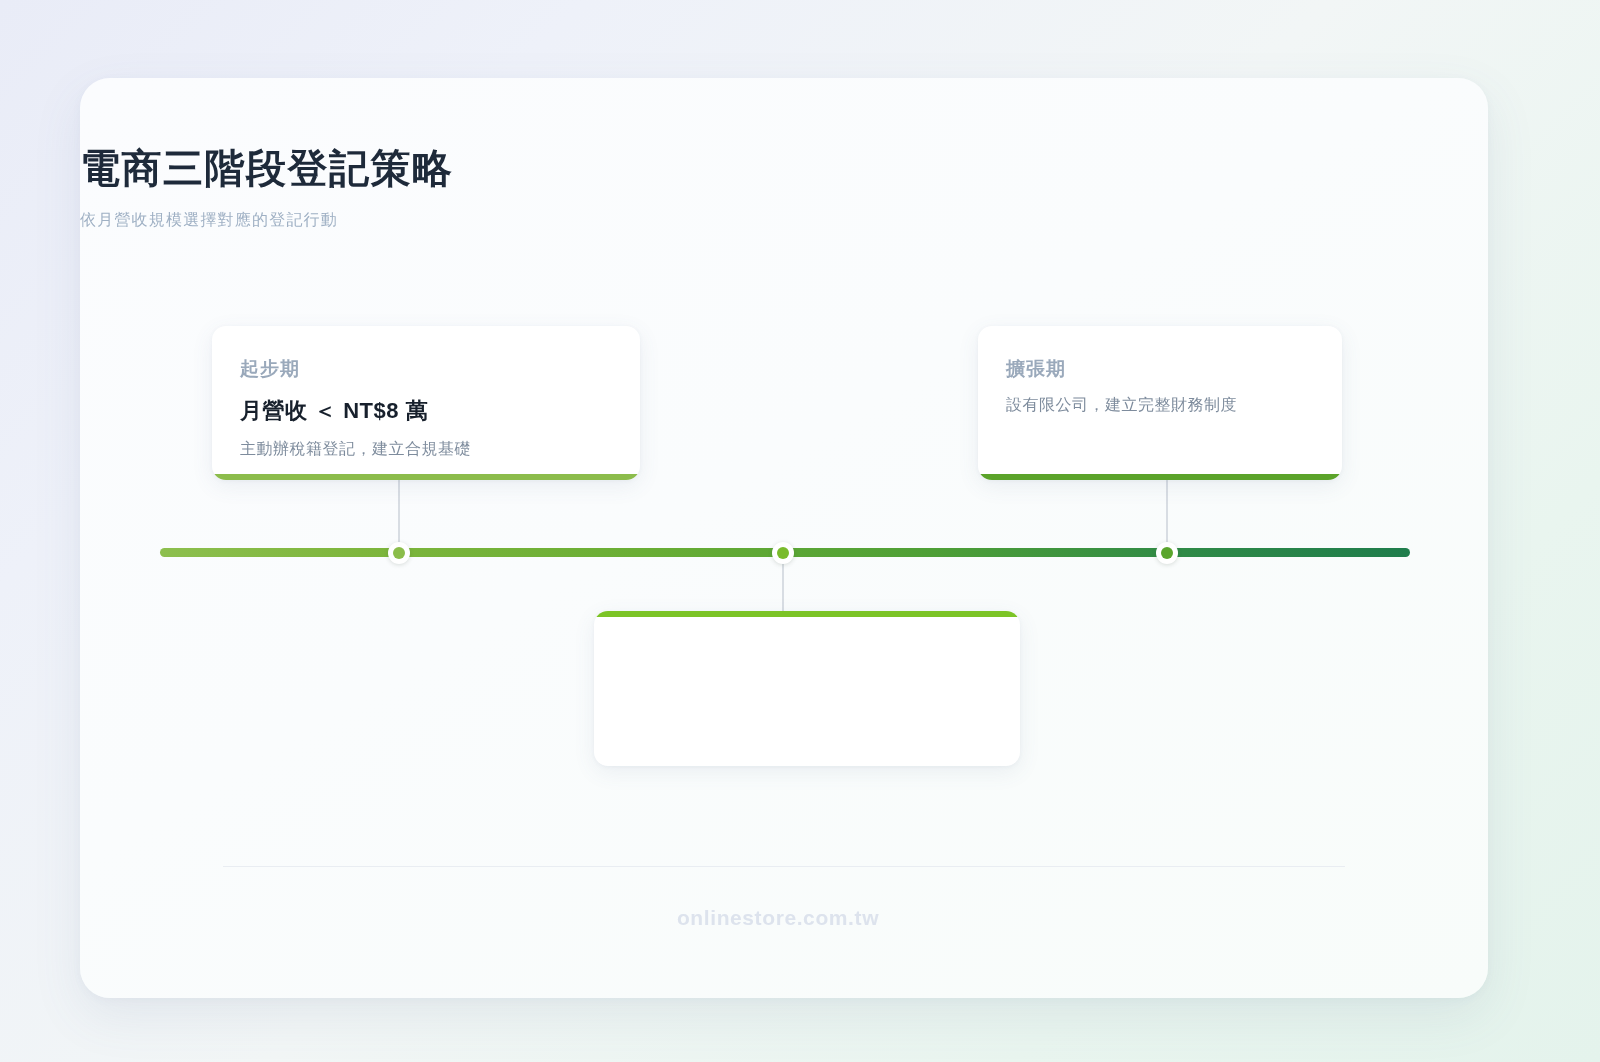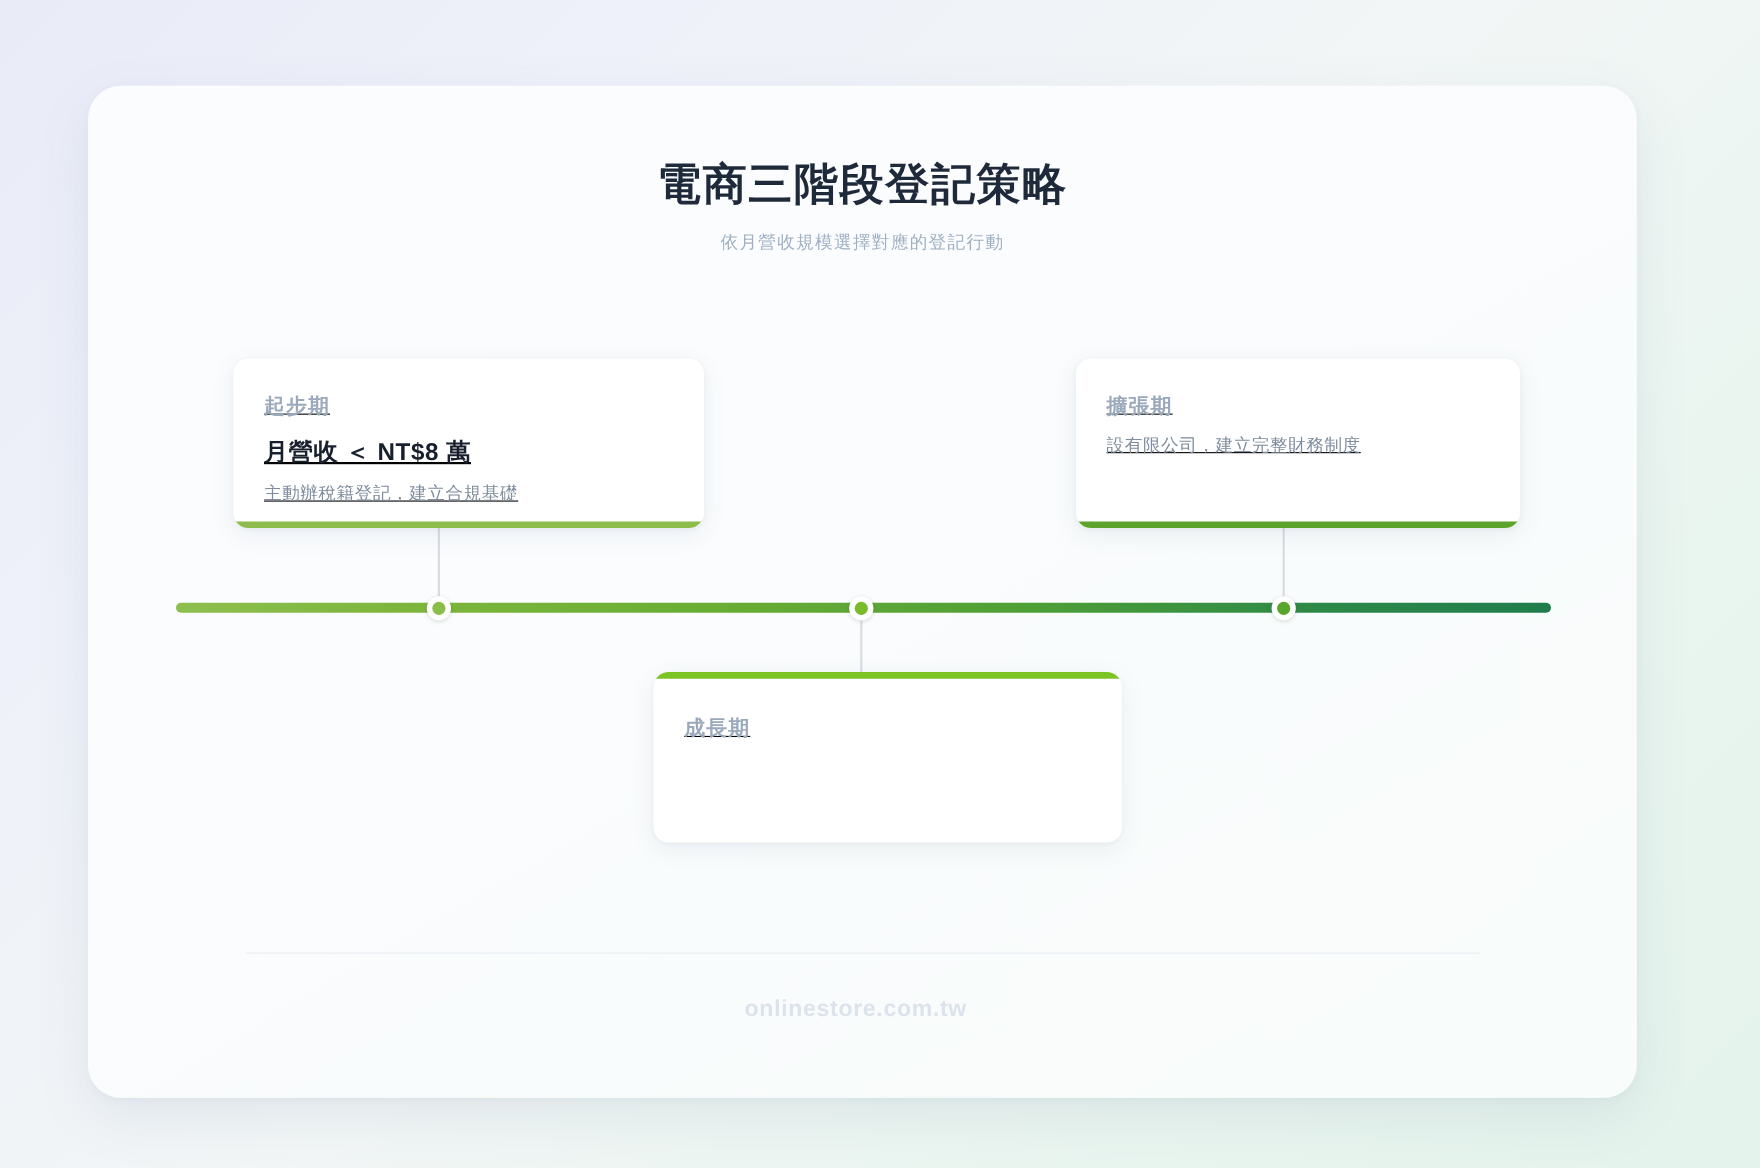--- a/index.html
+++ b/index.html
@@ -27,21 +27,21 @@
     border-radius: 30px;
     box-shadow: 0 18px 50px rgba(90,110,150,0.10), 0 2px 8px rgba(90,110,150,0.05);
   }
 
   
   #header-block {
     position: absolute;
     left: 0;
     right: 0;
     top: 66px;
-    text-align: center;
+    text-align: left;
   }
 
   #page-title {
     font-size: 40px;
     font-weight: bold;
     color: #1e2a3a;
     letter-spacing: 1.5px;
     line-height: 1.2;
   }
 
@@ -108,21 +108,20 @@
   #connector-3 { left: 1166px; top: 478px; height: 68px; }
 
   
   .stage-card {
     position: absolute;
     background: #ffffff;
     border-radius: 14px;
     box-shadow: 0 6px 22px rgba(80,100,130,0.09), 0 1px 4px rgba(80,100,130,0.06);
     padding: 30px 0 0 28px;
     overflow: hidden;
-    text-decoration: underline;
   }
 
   .accent-bar {
     position: absolute;
     left: 0;
     width: 100%;
     height: 6px;
   }
   .accent-bar.bottom { bottom: 0; border-radius: 0 0 14px 14px; }
   .accent-bar.top    { top: 0;    border-radius: 14px 14px 0 0; }
@@ -144,21 +143,21 @@
 
   .stage-desc {
     margin-top: 13px;
     font-size: 16px;
     color: #7e8c9d;
     letter-spacing: 0.5px;
   }
 
   #stage-card-1 { left: 212px; top: 326px; width: 428px; height: 154px; }
   #stage-card-2 { left: 594px; top: 611px; width: 426px; height: 155px; padding-top: 38px; }
-  #stage-card-3 { left: 978px; top: 326px; width: 404px; height: 154px; }
+  #stage-card-3 { left: 978px; top: 326px; width: 364px; height: 154px; }
 
   
   #footer-divider {
     position: absolute;
     left: 143px;
     top: 788px;
     width: 1122px;
     height: 1px;
     background: #e9edf2;
   }
@@ -206,20 +205,19 @@
 
 <div class="stage-card" id="stage-card-1">
   <div class="accent-bar bottom" style="background: rgb(140, 188, 76);"></div>
   <div class="stage-label">起步期</div>
   <div class="stage-value">月營收 ＜ NT$8 萬</div>
   <div class="stage-desc">主動辦稅籍登記，建立合規基礎</div>
 </div>
 
 <div class="stage-card" id="stage-card-2">
   <div class="accent-bar top" style="background: rgb(124, 196, 38);"></div>
-  <div class="stage-label">成長期</div>
 </div>
 
 <div class="stage-card" id="stage-card-3">
   <div class="accent-bar bottom" style="background: rgb(91, 163, 42);"></div>
   <div class="stage-label">擴張期</div>
   <div class="stage-desc">設有限公司，建立完整財務制度</div>
 </div>
 
 </body></html>

